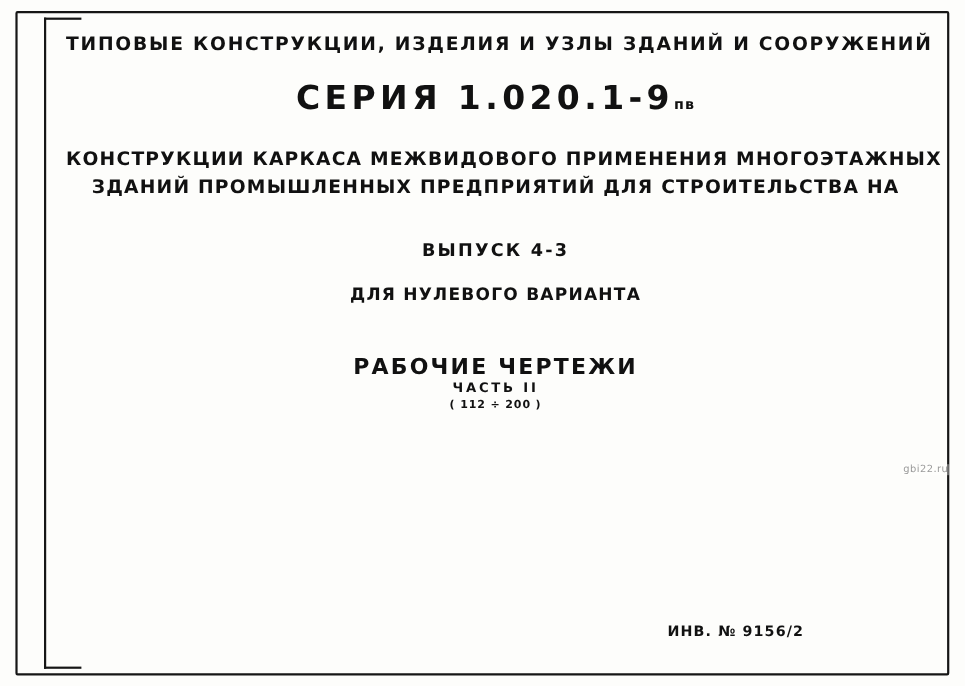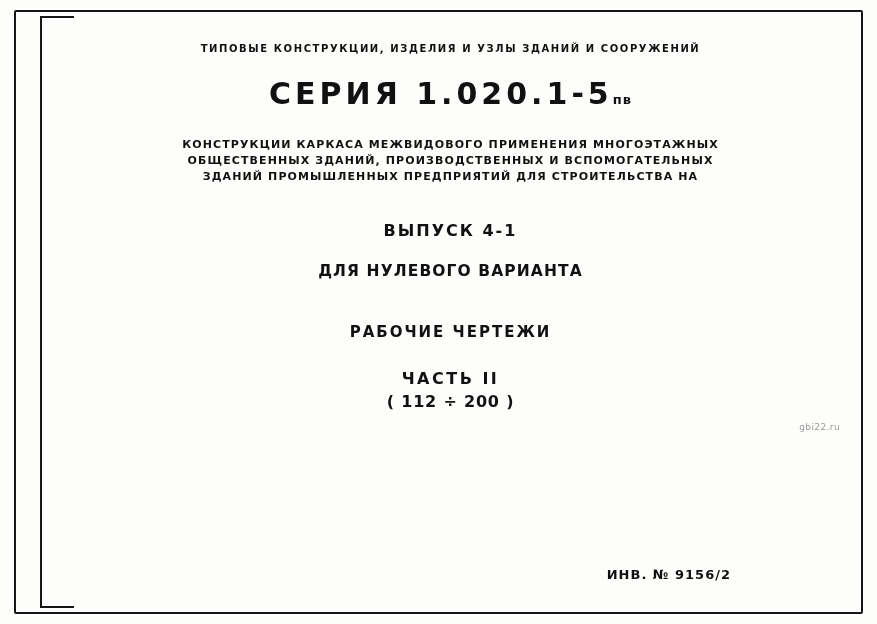--- a/index.html
+++ b/index.html
@@ -66,88 +66,87 @@
   }
 
   .line {
     text-align: center;
     white-space: nowrap;
     letter-spacing: 1.2px;
     font-weight: 700;
   }
 
   .doc-header {
-    margin-top: 25px;
-    font-size: 10px;
+    margin-top: 12px;
+    font-size: 17px;
     letter-spacing: 1.6px;
   }
 
   .series {
     margin-top: 22px;
     font-size: 30px;
     letter-spacing: 4px;
   }
   .series .suffix {
     font-size: 13px;
     letter-spacing: 1px;
     vertical-align: baseline;
   }
 
   .subtitle {
     margin-top: 26px;
-    font-size: 11px;
+    font-size: 17px;
     line-height: 1.45;
     letter-spacing: 1.1px;
   }
 
   .issue {
     margin-top: 36px;
     font-size: 16px;
     letter-spacing: 2px;
   }
 
   .issue-desc {
     margin-top: 20px;
     font-size: 15.5px;
     line-height: 1.5;
     letter-spacing: 1.1px;
   }
 
   .drawings {
     margin-top: 40px;
-    font-size: 15px;
+    font-size: 20px;
     letter-spacing: 2px;
   }
 
   .part {
-    margin-top: 28px;
-    font-size: 16px;
+    font-size: 12px;
     letter-spacing: 2.5px;
   }
   .part-range {
     margin-top: 4px;
-    font-size: 16px;
+    font-size: 10px;
     letter-spacing: 0.8px;
     font-weight: 700;
   }
 
   .inventory {
     position: absolute;
     right: 110px;
     bottom: 22px;
     font-size: 13px;
     letter-spacing: 1px;
     font-weight: 700;
     white-space: nowrap;
     padding-left: 12px;
   }
 
   .watermark {
     position: absolute;
-    right: 36px;
+    right: 14px;
     top: 422px;
     font-size: 9px;
     color: #9a9a9a;
     letter-spacing: 0.4px;
     font-family: "DejaVu Sans", sans-serif;
     background: rgba(255,255,255,0.35);
     padding: 0 1px;
   }
 </style>
 </head>
@@ -158,30 +157,29 @@
   <div class="frame-outer"></div>
   <div class="frame-inner"></div>
   <div class="frame-corner-tl"></div>
   <div class="frame-corner-bl"></div>
 
   <div class="content">
 
     <div class="line doc-header">ТИПОВЫЕ КОНСТРУКЦИИ, ИЗДЕЛИЯ И УЗЛЫ ЗДАНИЙ И СООРУЖЕНИЙ</div>
 
     <div class="line series">
-      <span>СЕРИЯ 1.020.1-5</span><span class="suffix">пв</span>
+      <span>СЕРИЯ 1.020.1-9</span><span class="suffix">пв</span>
     </div>
 
     <div class="line subtitle">
       <div>КОНСТРУКЦИИ КАРКАСА МЕЖВИДОВОГО ПРИМЕНЕНИЯ МНОГОЭТАЖНЫХ</div>
-      <div>ОБЩЕСТВЕННЫХ ЗДАНИЙ, ПРОИЗВОДСТВЕННЫХ И ВСПОМОГАТЕЛЬНЫХ</div>
       <div>ЗДАНИЙ ПРОМЫШЛЕННЫХ ПРЕДПРИЯТИЙ ДЛЯ СТРОИТЕЛЬСТВА НА</div>
     </div>
 
-    <div class="line issue">ВЫПУСК 4-1</div>
+    <div class="line issue">ВЫПУСК 4-3</div>
 
     <div class="line issue-desc">
       <div>ДЛЯ НУЛЕВОГО ВАРИАНТА</div>
     </div>
 
     <div class="line drawings">РАБОЧИЕ ЧЕРТЕЖИ</div>
 
     <div class="line part">ЧАСТЬ II</div>
     <div class="line part-range">( 112 ÷ 200 )</div>
 

